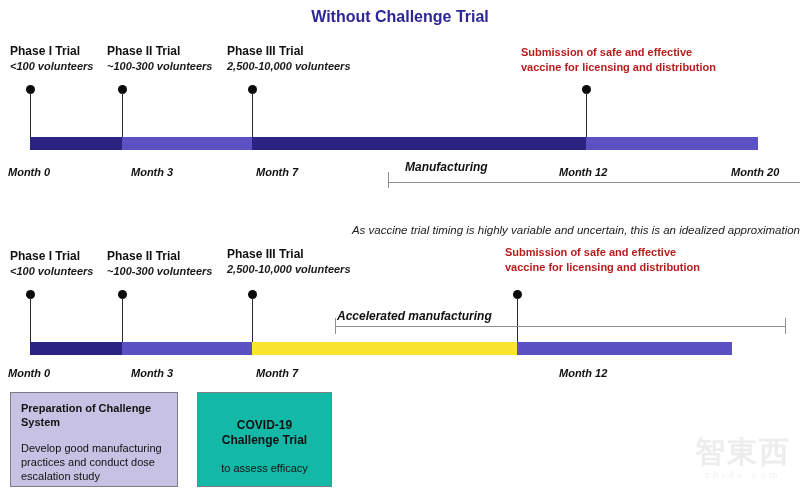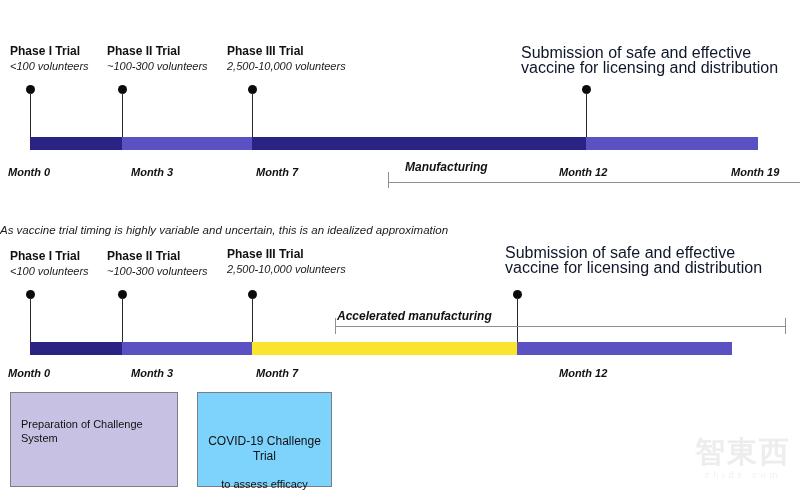--- a/index.html
+++ b/index.html
@@ -6,54 +6,55 @@
   body { background:#ffffff; font-family:"Liberation Sans", sans-serif; }
   .stage {
     position:relative; width:800px; height:498px; background:#ffffff;
     overflow:hidden; color:#111;
   }
   .abs { position:absolute; }
   .sec-title {
     width:800px; text-align:center; font-weight:bold; font-size:16px;
   }
   .sec-subtitle {
-    width:800px; text-align:left; font-style:italic; font-size:11.5px; color:#1a1a1a;
+    width:800px; text-align:right; font-style:italic; font-size:11.5px; color:#1a1a1a;
   }
   .phase { line-height:15px; }
   .phase-name { font-weight:bold; font-size:12px; color:#111; }
-  .phase-sub  { font-style:italic; font-size:11px; color:#1a1a1a; }
-  .submission { font-weight:normal; font-size:16px; line-height:15px; color:#0f172a; }
+  .phase-sub  { font-style:italic; font-size:11px; color:#1a1a1a;font-weight:bold; }
+  .submission { font-weight:bold; font-size:11px; line-height:15px; color:#b91c1c; }
   .pin-dot {
     width:9px; height:9px; border-radius:50%; background:#0b0b0b;
   }
   .pin-stem { width:1px; background:#2a2a2a; }
   .bar-seg { height:13px; }
   .month {
     font-weight:bold; font-style:italic; font-size:11px; color:#111; white-space:nowrap;
   }
   .mfg-label { font-weight:bold; font-style:italic; font-size:12px; color:#111; white-space:nowrap; }
   .bracket-line { height:1px; background:#8f8f8f; }
   .bracket-tick { width:1px; height:16px; background:#8f8f8f; }
   .note-box {
     background:#c7c2e3; border:1px solid #7d7d85; padding:8px 10px;
   }
-  .note-box .box-title { font-weight:normal; font-size:11px; line-height:14px; color:#111;margin-top:16px; }
+  .note-box .box-title { font-weight:bold; font-size:11px; line-height:14px; color:#111; }
   .note-box .box-body  { font-size:11px; line-height:14px; color:#111; margin-top:12px; }
   .note-box.centered { text-align:center; padding-top:25px; }
   .note-box.centered .box-title { font-size:12px; line-height:15px; }
   .note-box.centered .box-body { margin-top:13px; }
   .watermark { text-align:center; user-select:none; }
   .wm-logo { font-size:30px; font-weight:bold; color:#ededed; line-height:32px; letter-spacing:2px; }
   .wm-domain { font-size:9px; color:#f0f0f0; letter-spacing:4px; margin-top:2px; }
 </style>
 </head>
 <body>
 
 <div class="stage">
 
+  <div class="abs sec-title" style="top: 8px; left: 0px; color: rgb(45, 38, 148);">Without Challenge Trial</div>
 
   <div class="abs phase" style="left:10px; top:44px;">
     <div class="phase-name">Phase I Trial</div>
     <div class="phase-sub">&lt;100 volunteers</div>
   </div>
   <div class="abs phase" style="left:107px; top:44px;">
     <div class="phase-name">Phase II Trial</div>
     <div class="phase-sub">~100-300 volunteers</div>
   </div>
   <div class="abs phase" style="left:227px; top:44px;">
@@ -78,21 +79,21 @@
     <div class="abs bar-seg" style="left: 0px; width: 92px; background-color: rgb(42, 35, 131);"></div>
     <div class="abs bar-seg" style="left: 92px; width: 130px; background-color: rgb(91, 81, 195);"></div>
     <div class="abs bar-seg" style="left: 222px; width: 334px; background-color: rgb(42, 35, 131);"></div>
     <div class="abs bar-seg" style="left: 556px; width: 172px; background-color: rgb(91, 81, 195);"></div>
   </div>
 
   <div class="abs month" style="left:8px;   top:166px;">Month 0</div>
   <div class="abs month" style="left:131px; top:166px;">Month 3</div>
   <div class="abs month" style="left:256px; top:166px;">Month 7</div>
   <div class="abs month" style="left:559px; top:166px;">Month 12</div>
-  <div class="abs month" style="left:731px; top:166px;">Month 19</div>
+  <div class="abs month" style="left:731px; top:166px;">Month 20</div>
 
   <div class="abs mfg-label" style="left:405px; top:160px;">Manufacturing</div>
   <div class="abs bracket-line" style="left:388px; top:182px; width:412px;"></div>
   <div class="abs bracket-tick" style="left:388px; top:172px;"></div>
 
   <div class="abs sec-subtitle" style="top:224px; left:0;">As vaccine trial timing is highly variable and uncertain, this is an idealized approximation</div>
 
   <div class="abs phase" style="left:10px; top:249px;">
     <div class="phase-name">Phase I Trial</div>
     <div class="phase-sub">&lt;100 volunteers</div>
@@ -131,22 +132,23 @@
     <div class="abs bar-seg" style="left: 487px; width: 215px; background-color: rgb(91, 81, 195);"></div>
   </div>
 
   <div class="abs month" style="left:8px;   top:367px;">Month 0</div>
   <div class="abs month" style="left:131px; top:367px;">Month 3</div>
   <div class="abs month" style="left:256px; top:367px;">Month 7</div>
   <div class="abs month" style="left:559px; top:367px;">Month 12</div>
 
   <div class="abs note-box" style="left: 10px; top: 392px; width: 168px; height: 95px; background-color: rgb(199, 194, 227);">
     <div class="box-title">Preparation of Challenge System</div>
+    <div class="box-body">Develop good manufacturing practices and conduct dose escalation study</div>
   </div>
-  <div class="abs note-box centered" style="left: 197px; top: 392px; width: 135px; height: 95px; background-color: #7dd3fc;">
+  <div class="abs note-box centered" style="left: 197px; top: 392px; width: 135px; height: 95px; background-color: #14b8a6;">
     <div class="box-title">COVID-19 Challenge Trial</div>
     <div class="box-body">to assess efficacy</div>
   </div>
 
   <div class="abs watermark" style="left:688px; top:436px; width:110px;">
     <div class="wm-logo">智東西</div>
     <div class="wm-domain">zhidx.com</div>
   </div>
 
 </div>

